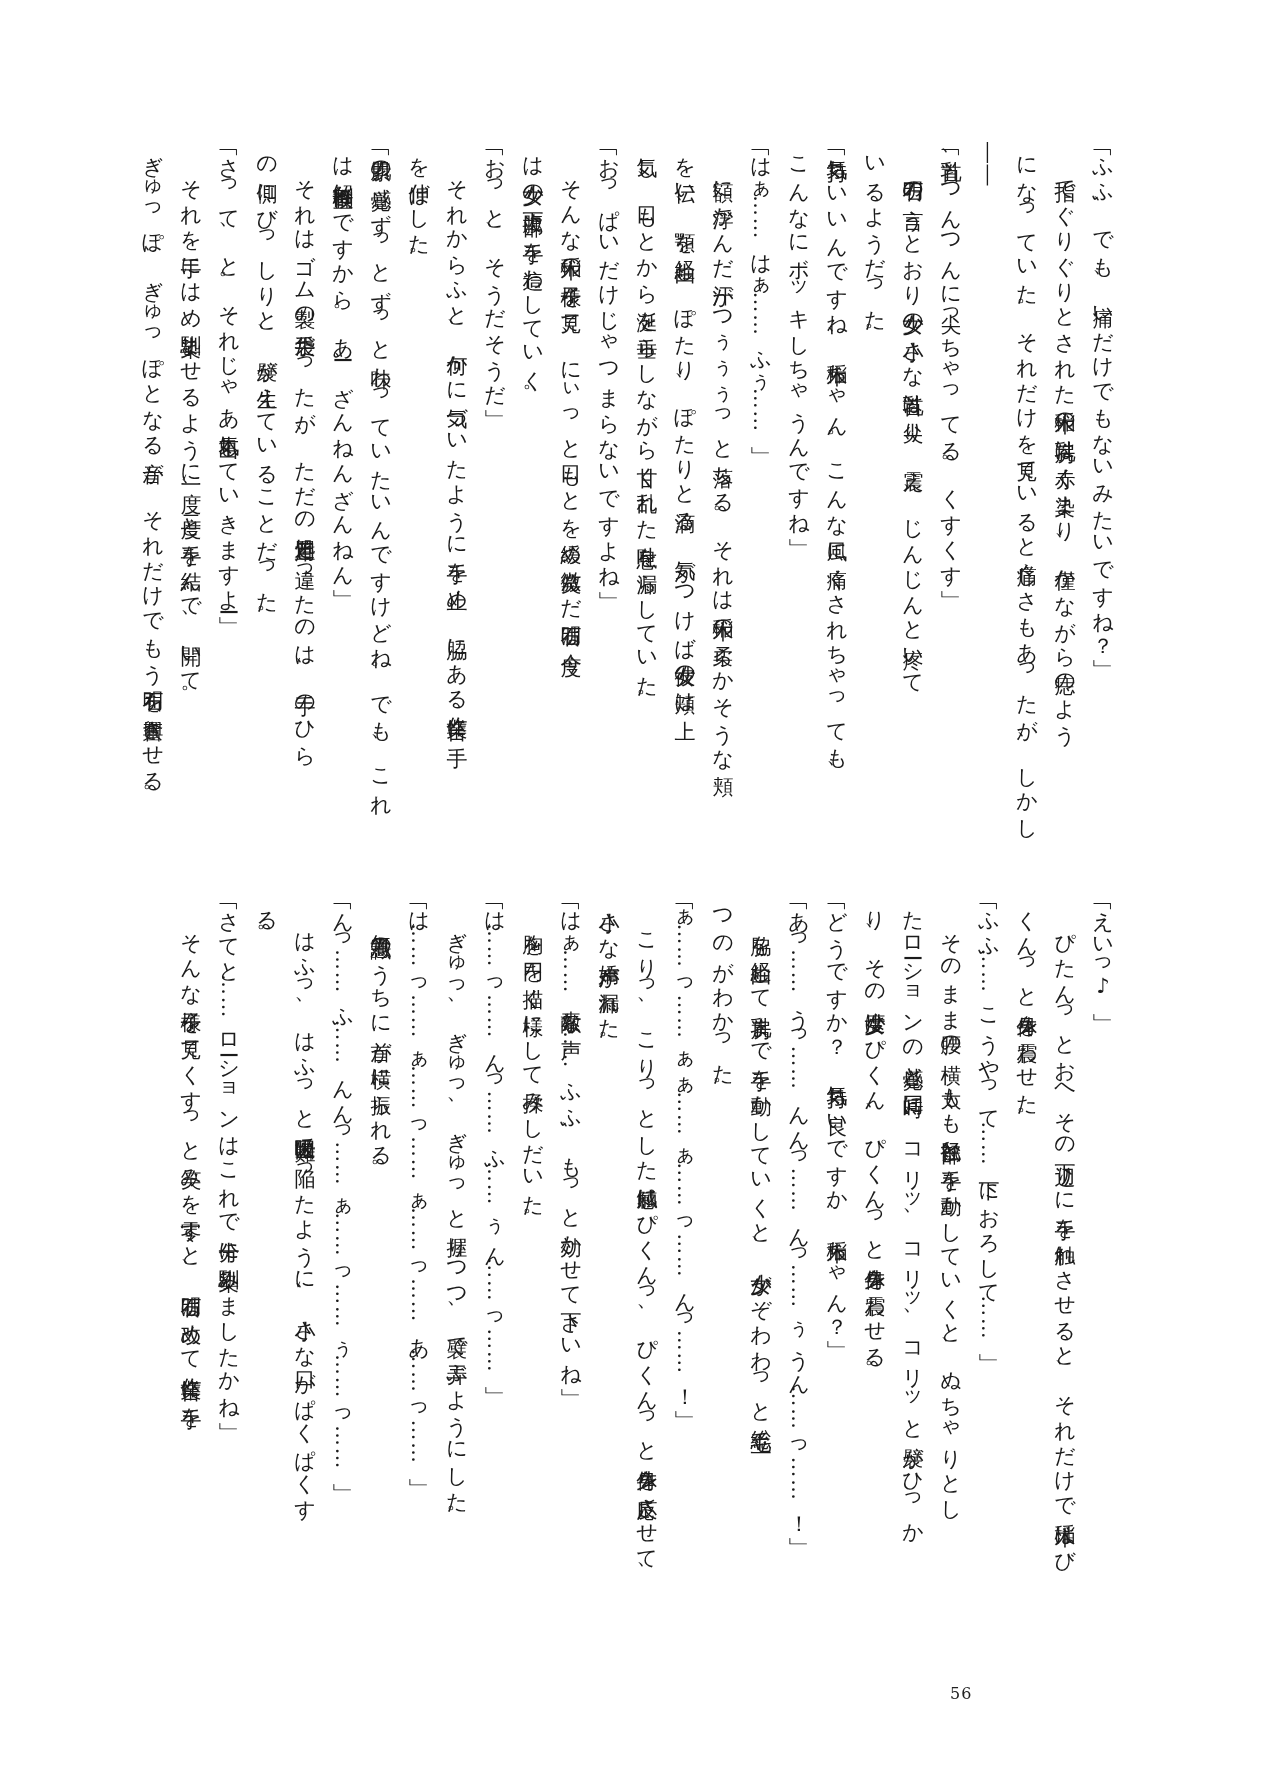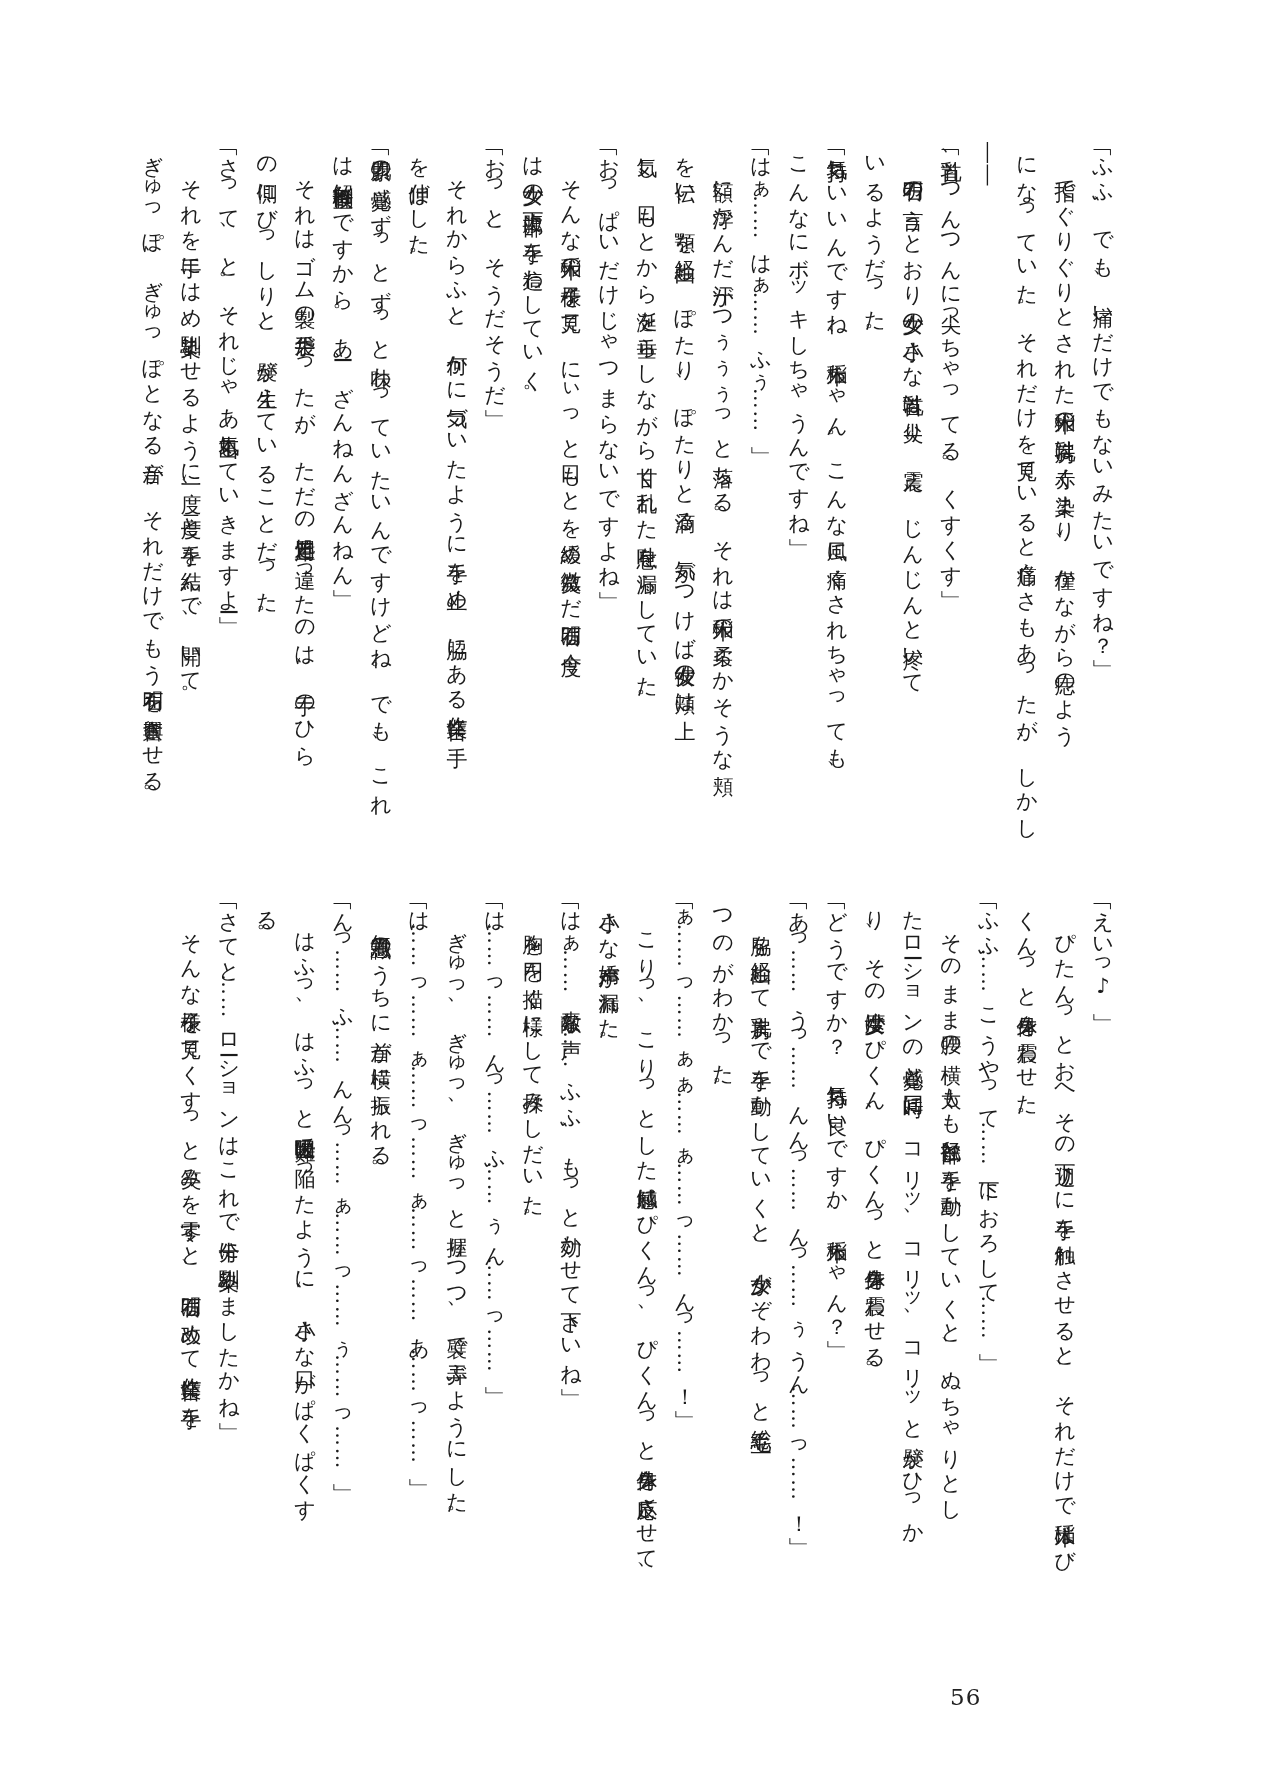--- a/index.html
+++ b/index.html
@@ -35,21 +35,21 @@
     height: 724px;
   }
   #bottom-block {
     top: 896px;
     height: 748px;
   }
   .page-number {
     position: absolute;
     left: 950px;
     top: 1684px;
-    font-size: 23px;
+    font-size: 16px;
     letter-spacing: 1px;
     color: #222222;
   }
 </style>
 </head>
 <body>
 
 <div class="page">
 
   <div id="top-block" class="vblock">

